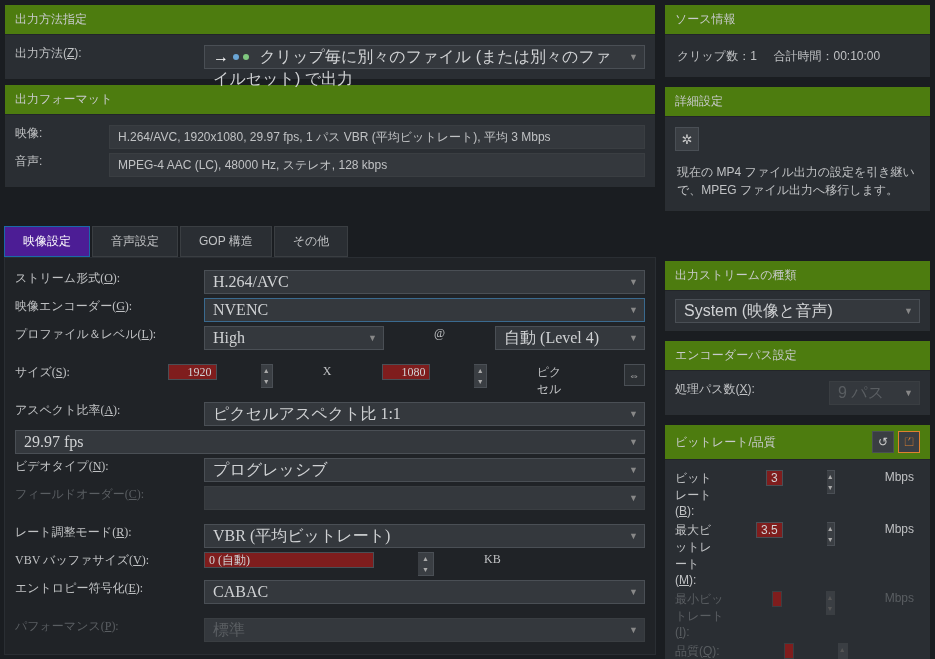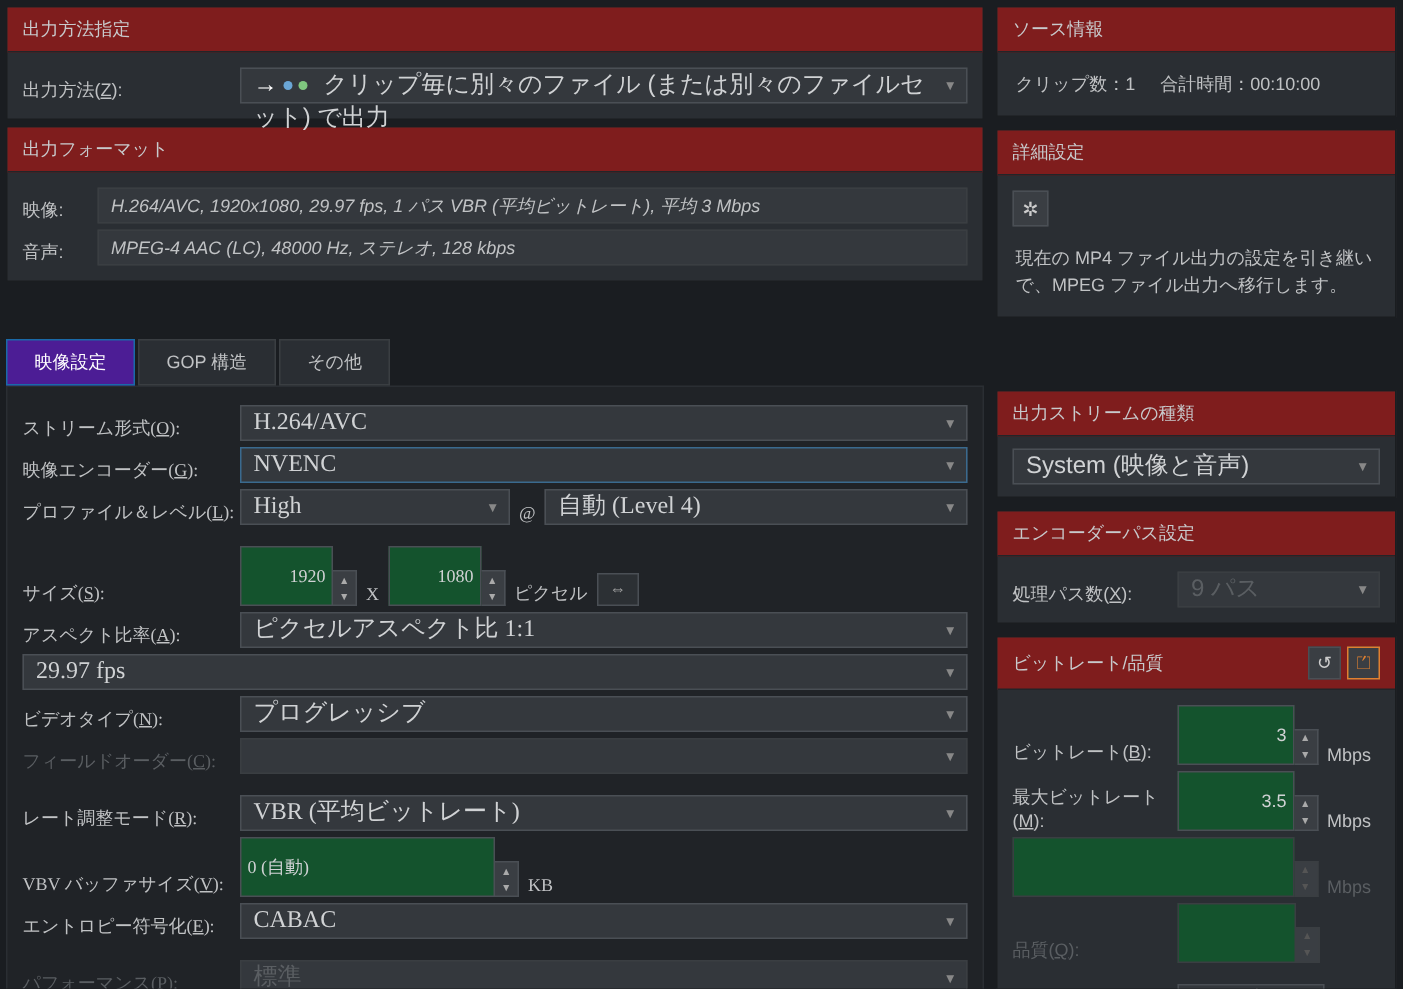--- a/index.html
+++ b/index.html
@@ -16,34 +16,35 @@
     display: grid;
     grid-template-columns: 660px 275px;
     padding: 0;
   }
   .panel {
     background: #2a2e33;
     border: 1px solid #1a1d20;
     margin: 4px;
   }
   .panel-header {
-    background: #7f1d1d;
+    background: #4d7c0f;
     color: #c8cacc;
     padding: 6px 10px;
     font-size: 12px;
     border-bottom: 1px solid #222529;
   }
   .panel-body {
     padding: 8px 10px;
   }
   .row {
     display: flex;
-    align-items: flex-end;
+    align-items: flex-start;
     min-height: 28px;
     padding: 2px 0;
+    gap: 44px;
   }
   .row-label {
     width: 145px;
     color: #c0c2c4;
     font-size: 12px;
   }
   .select {
     background: #34383d;
     border: 1px solid #4a4f55;
     color: #d0d2d4;
@@ -74,21 +75,20 @@
   }
   .static-box {
     background: #34383d;
     border: 1px solid #3a3e42;
     color: #c0c2c4;
     height: 24px;
     line-height: 22px;
     padding: 0 8px;
     flex: 1;
     font-size: 12px;
-    font-style: italic;
   }
   .tabs {
     display: flex;
     margin: 4px 4px 0 4px;
     gap: 2px;
   }
   .tab {
     background: #2a2e33;
     border: 1px solid #3a3e42;
     padding: 6px 18px;
@@ -103,24 +103,24 @@
   }
   .settings-body {
     background: #202327;
     border: 1px solid #2a2e33;
     margin: 0 4px 4px 4px;
     padding: 10px;
     font-family: Liberation Serif, serif;
   }
   .settings-body .row-label { width: 145px; }
   .num-input {
-    background: #14532d;
+    background: #7f1d1d;
     border: 1px solid #4a4f55;
     color: #d0d2d4;
-    height: 40px;
+    height: 16px;
     width: 62px;
     text-align: right;
     padding: 0 4px;
     font-size: 12px;
     display: flex;
     align-items: center;
     justify-content: flex-end;
   }
   .spinner {
     width: 16px;
@@ -241,20 +241,21 @@
           <div style="width:50px">音声:</div>
           <div class="static-box">MPEG-4 AAC (LC), 48000 Hz, ステレオ, 128 kbps</div>
         </div>
       </div>
     </div>
 
     <div style="height:30px"></div>
 
     <div class="tabs">
       <div class="tab active">映像設定</div>
+      <div class="tab">音声設定</div>
       <div class="tab">GOP 構造</div>
       <div class="tab">その他</div>
     </div>
 
     <div class="settings-body">
       <div class="row">
         <div class="row-label">ストリーム形式(<u>O</u>):</div>
         <div class="select">H.264/AVC</div>
       </div>
       <div class="row">
@@ -392,20 +393,21 @@
         <div class="row">
           <div class="small-right-label">最大ビットレート(<u>M</u>):</div>
           <div class="num-input" style="flex:1">3.5</div>
           <div class="spinner">
               <span>▲</span>
               <span>▼</span>
             </div>
           <div class="unit">Mbps</div>
         </div>
         <div class="row">
+          <div class="small-right-label disabled-label">最小ビットレート(<u>I</u>):</div>
           <div class="num-input" style="flex:1;border-color:#3a3e42;color:#5a5e62"></div>
           <div class="spinner" style="border-color:#3a3e42">
               <span style="color:#555">▲</span>
               <span style="color:#555">▼</span>
             </div>
           <div class="unit disabled-label">Mbps</div>
         </div>
         <div class="row">
           <div class="small-right-label disabled-label">品質(<u>Q</u>):</div>
           <div class="num-input" style="flex:1;border-color:#3a3e42"></div>

